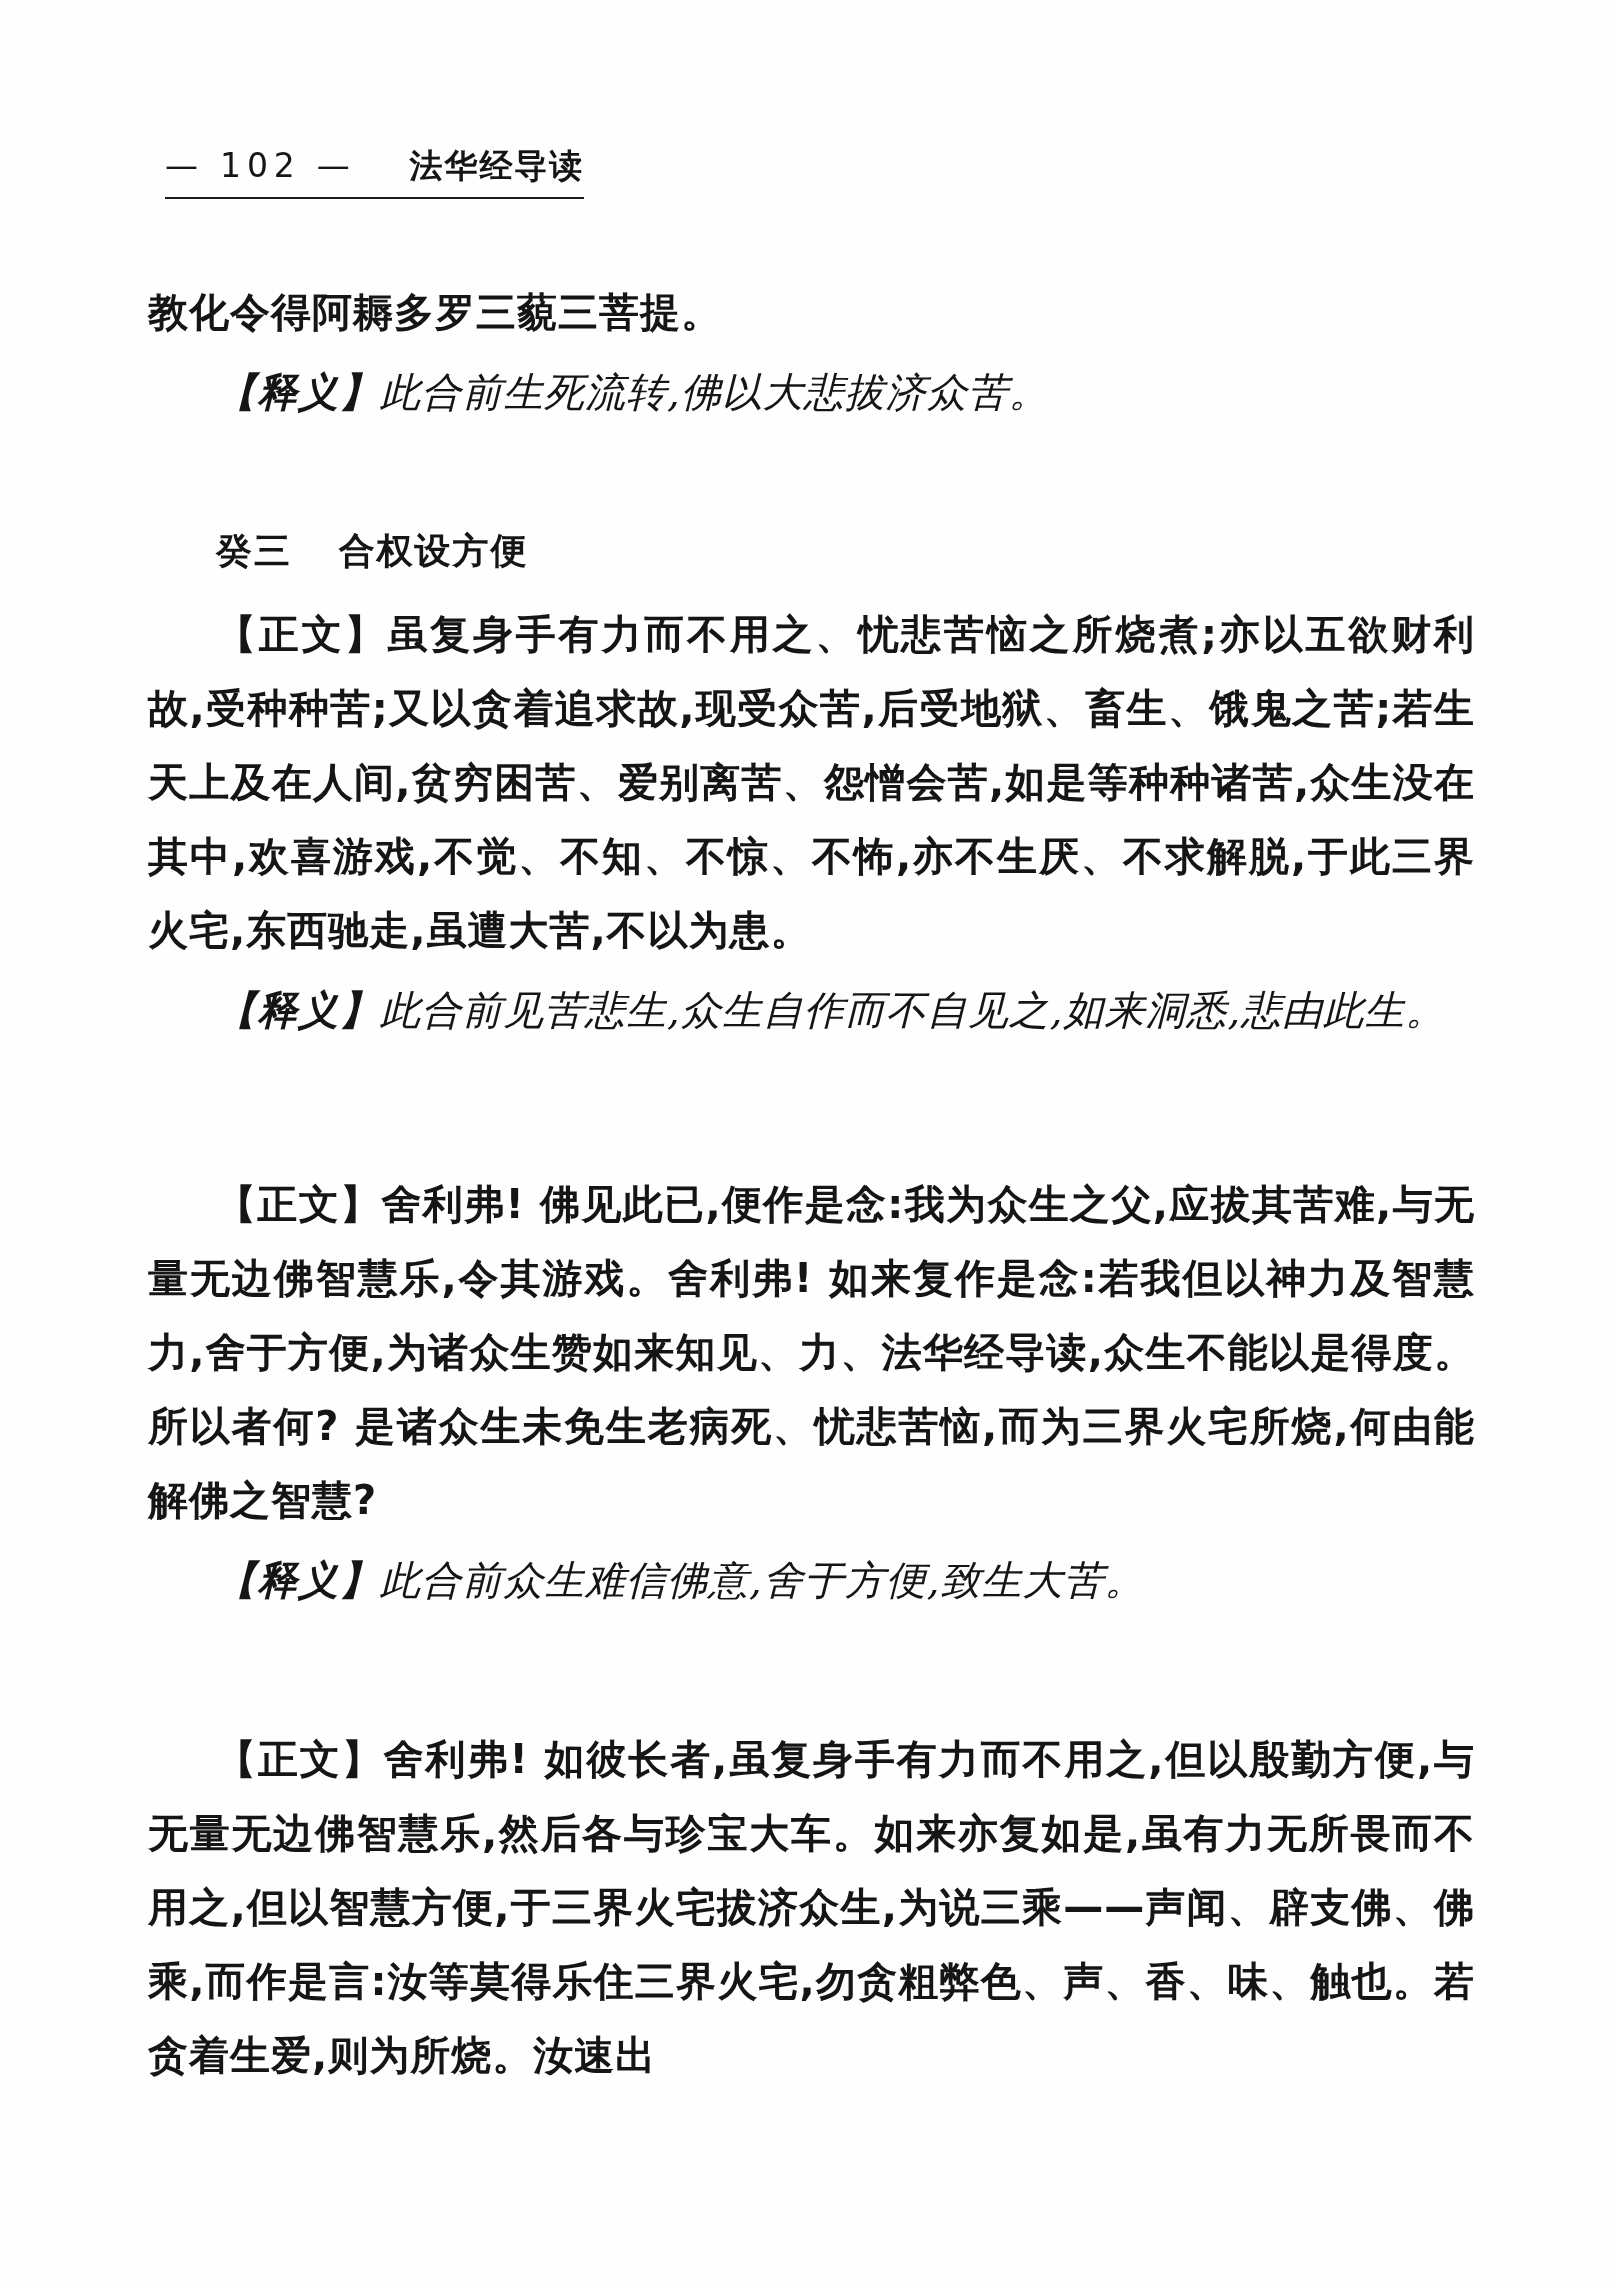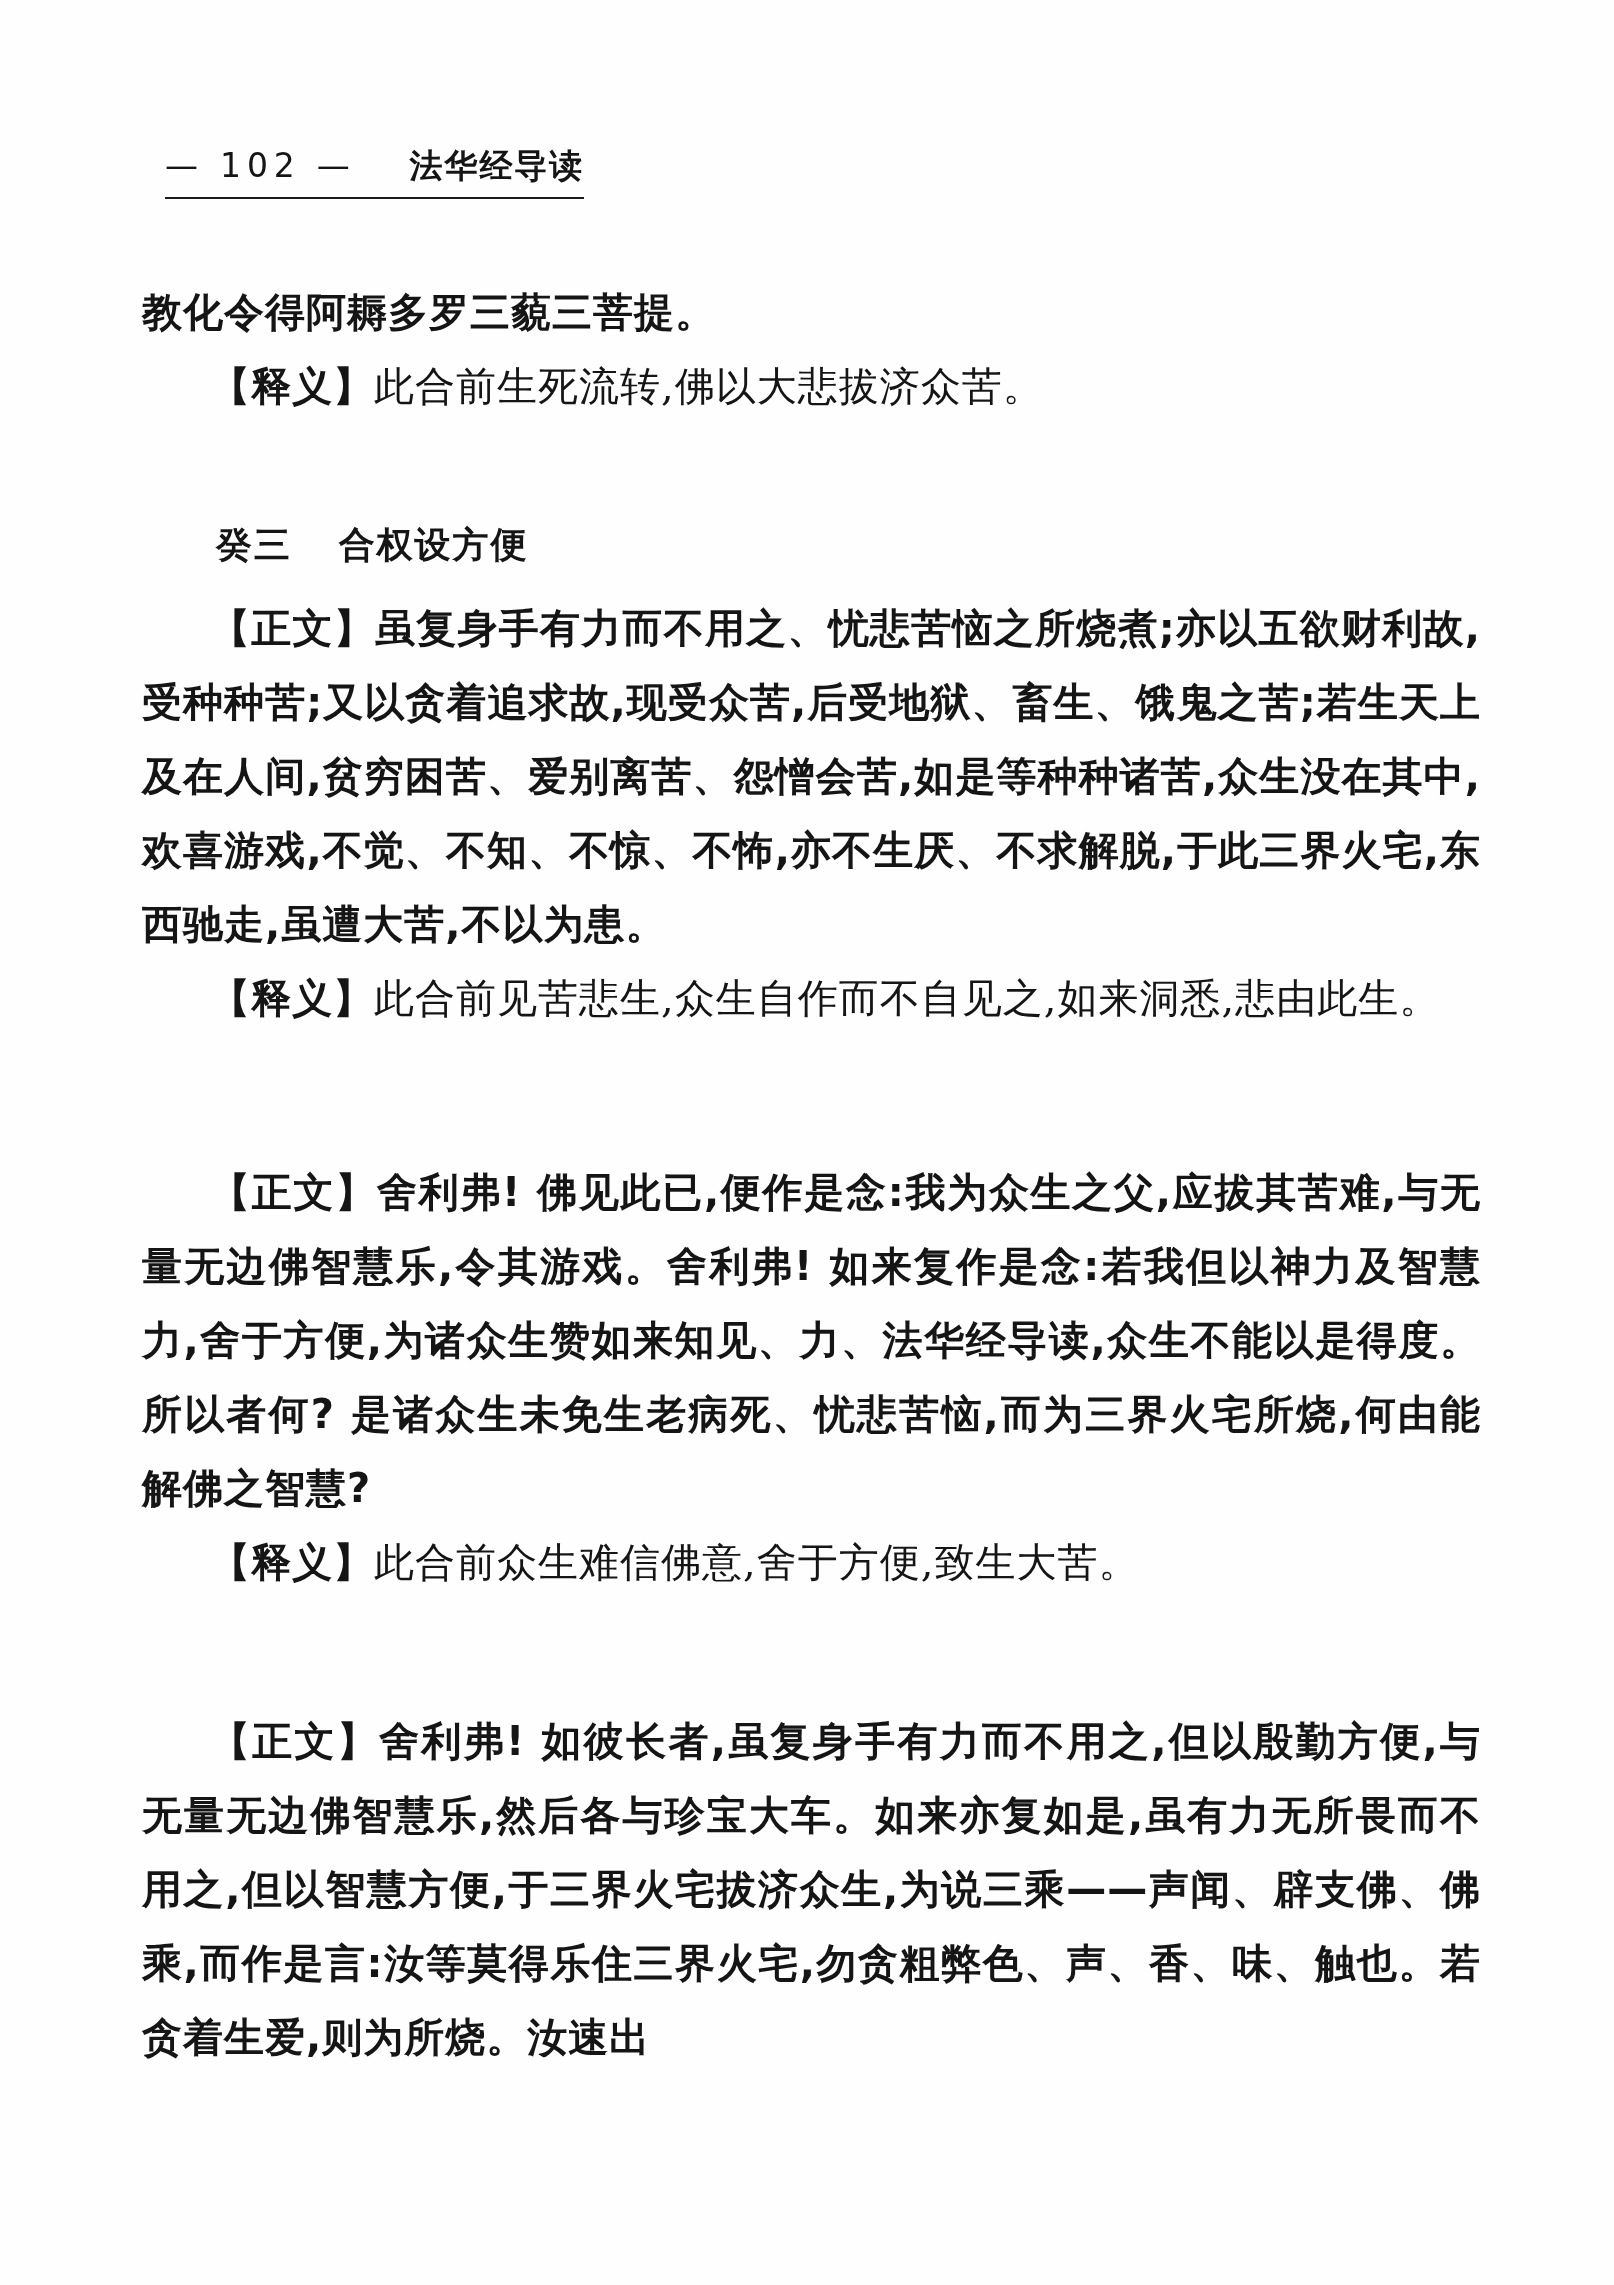--- a/index.html
+++ b/index.html
@@ -39,30 +39,31 @@
     font-weight: 700;
   }
   
   .body-text {
     margin-top: 76px;
     font-size: 40px;
     line-height: 74px;
     text-align: justify;
     text-justify: inter-ideograph;
   }
-  p { margin: 0; }
+  p { margin: 6px; }
   .zhengwen {
     font-family: "DejaVu Sans", "Liberation Sans", sans-serif;
     font-weight: 700;
     letter-spacing: 1px;
   }
   .shiyi {
     font-family: "DejaVu Serif", "Liberation Serif", serif;
     font-weight: 400;
     letter-spacing: 1px;
+    font-style: italic;
   }
   .shiyi .label {
     font-family: "DejaVu Sans", "Liberation Sans", sans-serif;
     font-weight: 700;
   }
   .indent { text-indent: 68px; }
   .section-heading {
     margin: 93px 0 17.5px 74px;
     font-family: "DejaVu Sans", "Liberation Sans", sans-serif;
     font-size: 36px;

